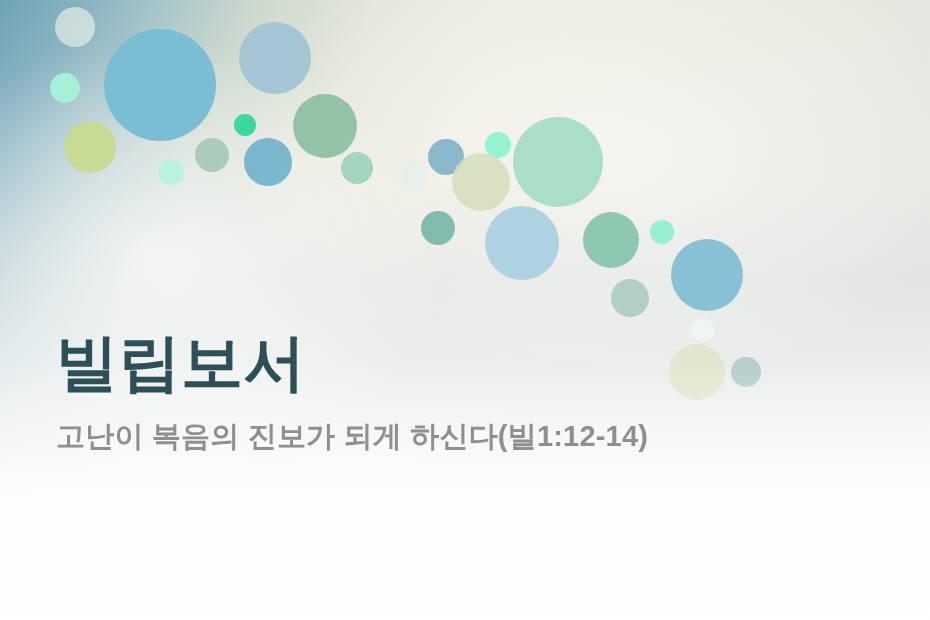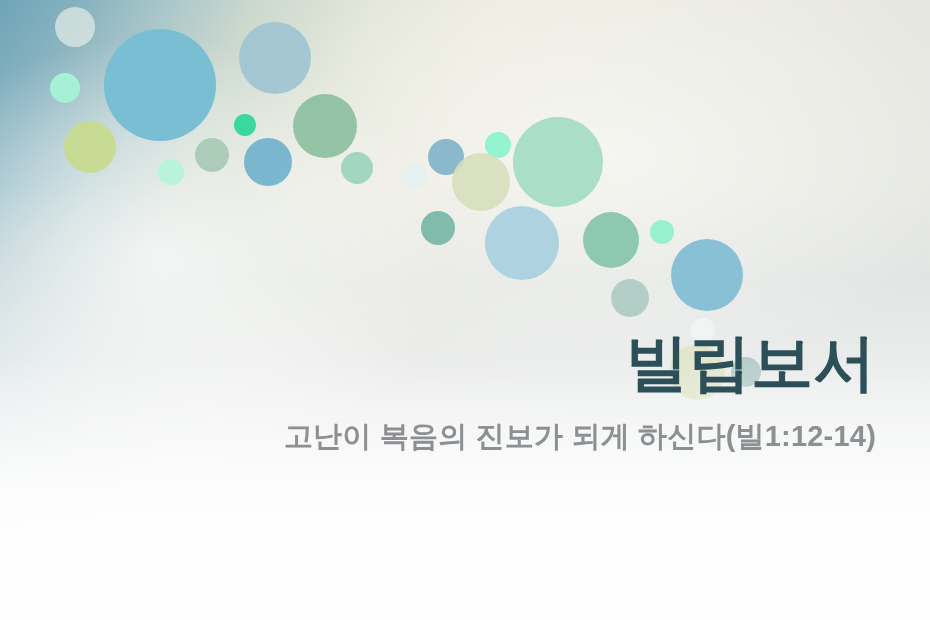--- a/index.html
+++ b/index.html
@@ -68,21 +68,20 @@
   .bubble {
     position: absolute;
     border-radius: 50%;
   }
 
   #text-block {
     position: absolute;
     left: 56px;
     top: 330px;
     width: 820px;
-    text-align: right;
   }
 
   #slide-title {
     margin: 0;
     font-size: 62px;
     line-height: 1.08;
     font-weight: bold;
     letter-spacing: 0.5px;
     color: #2d4f58;
     white-space: nowrap;

